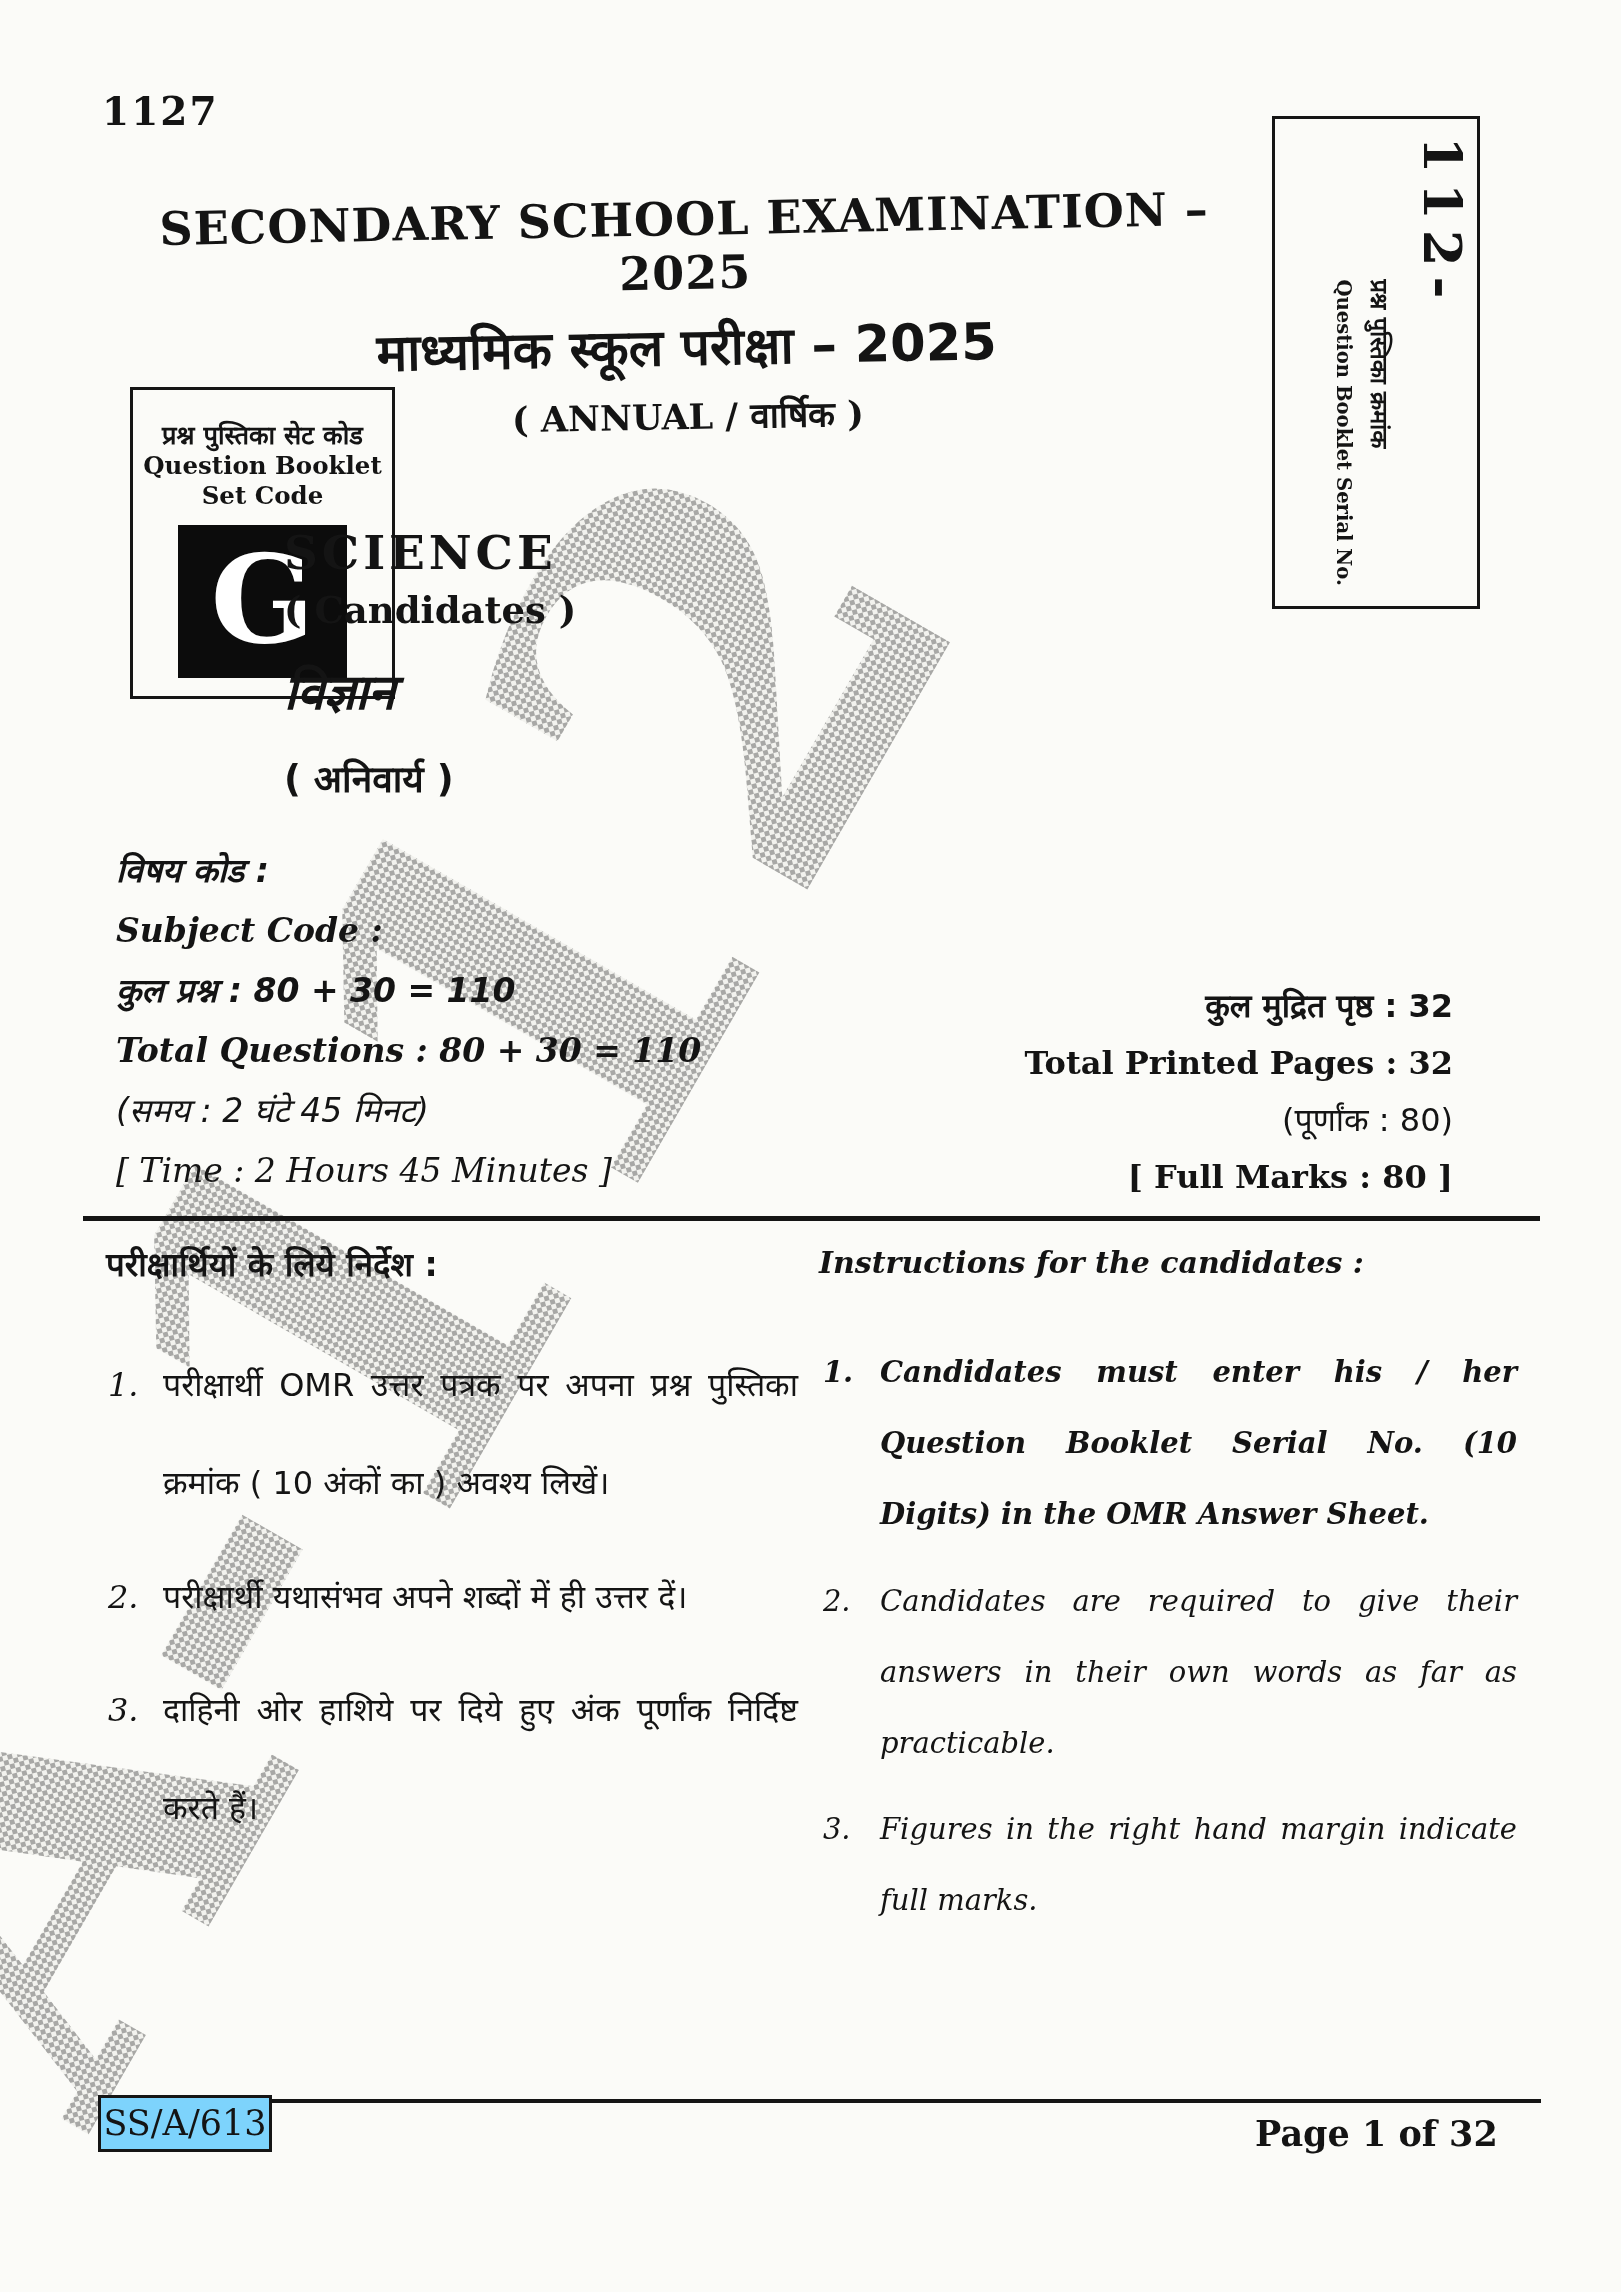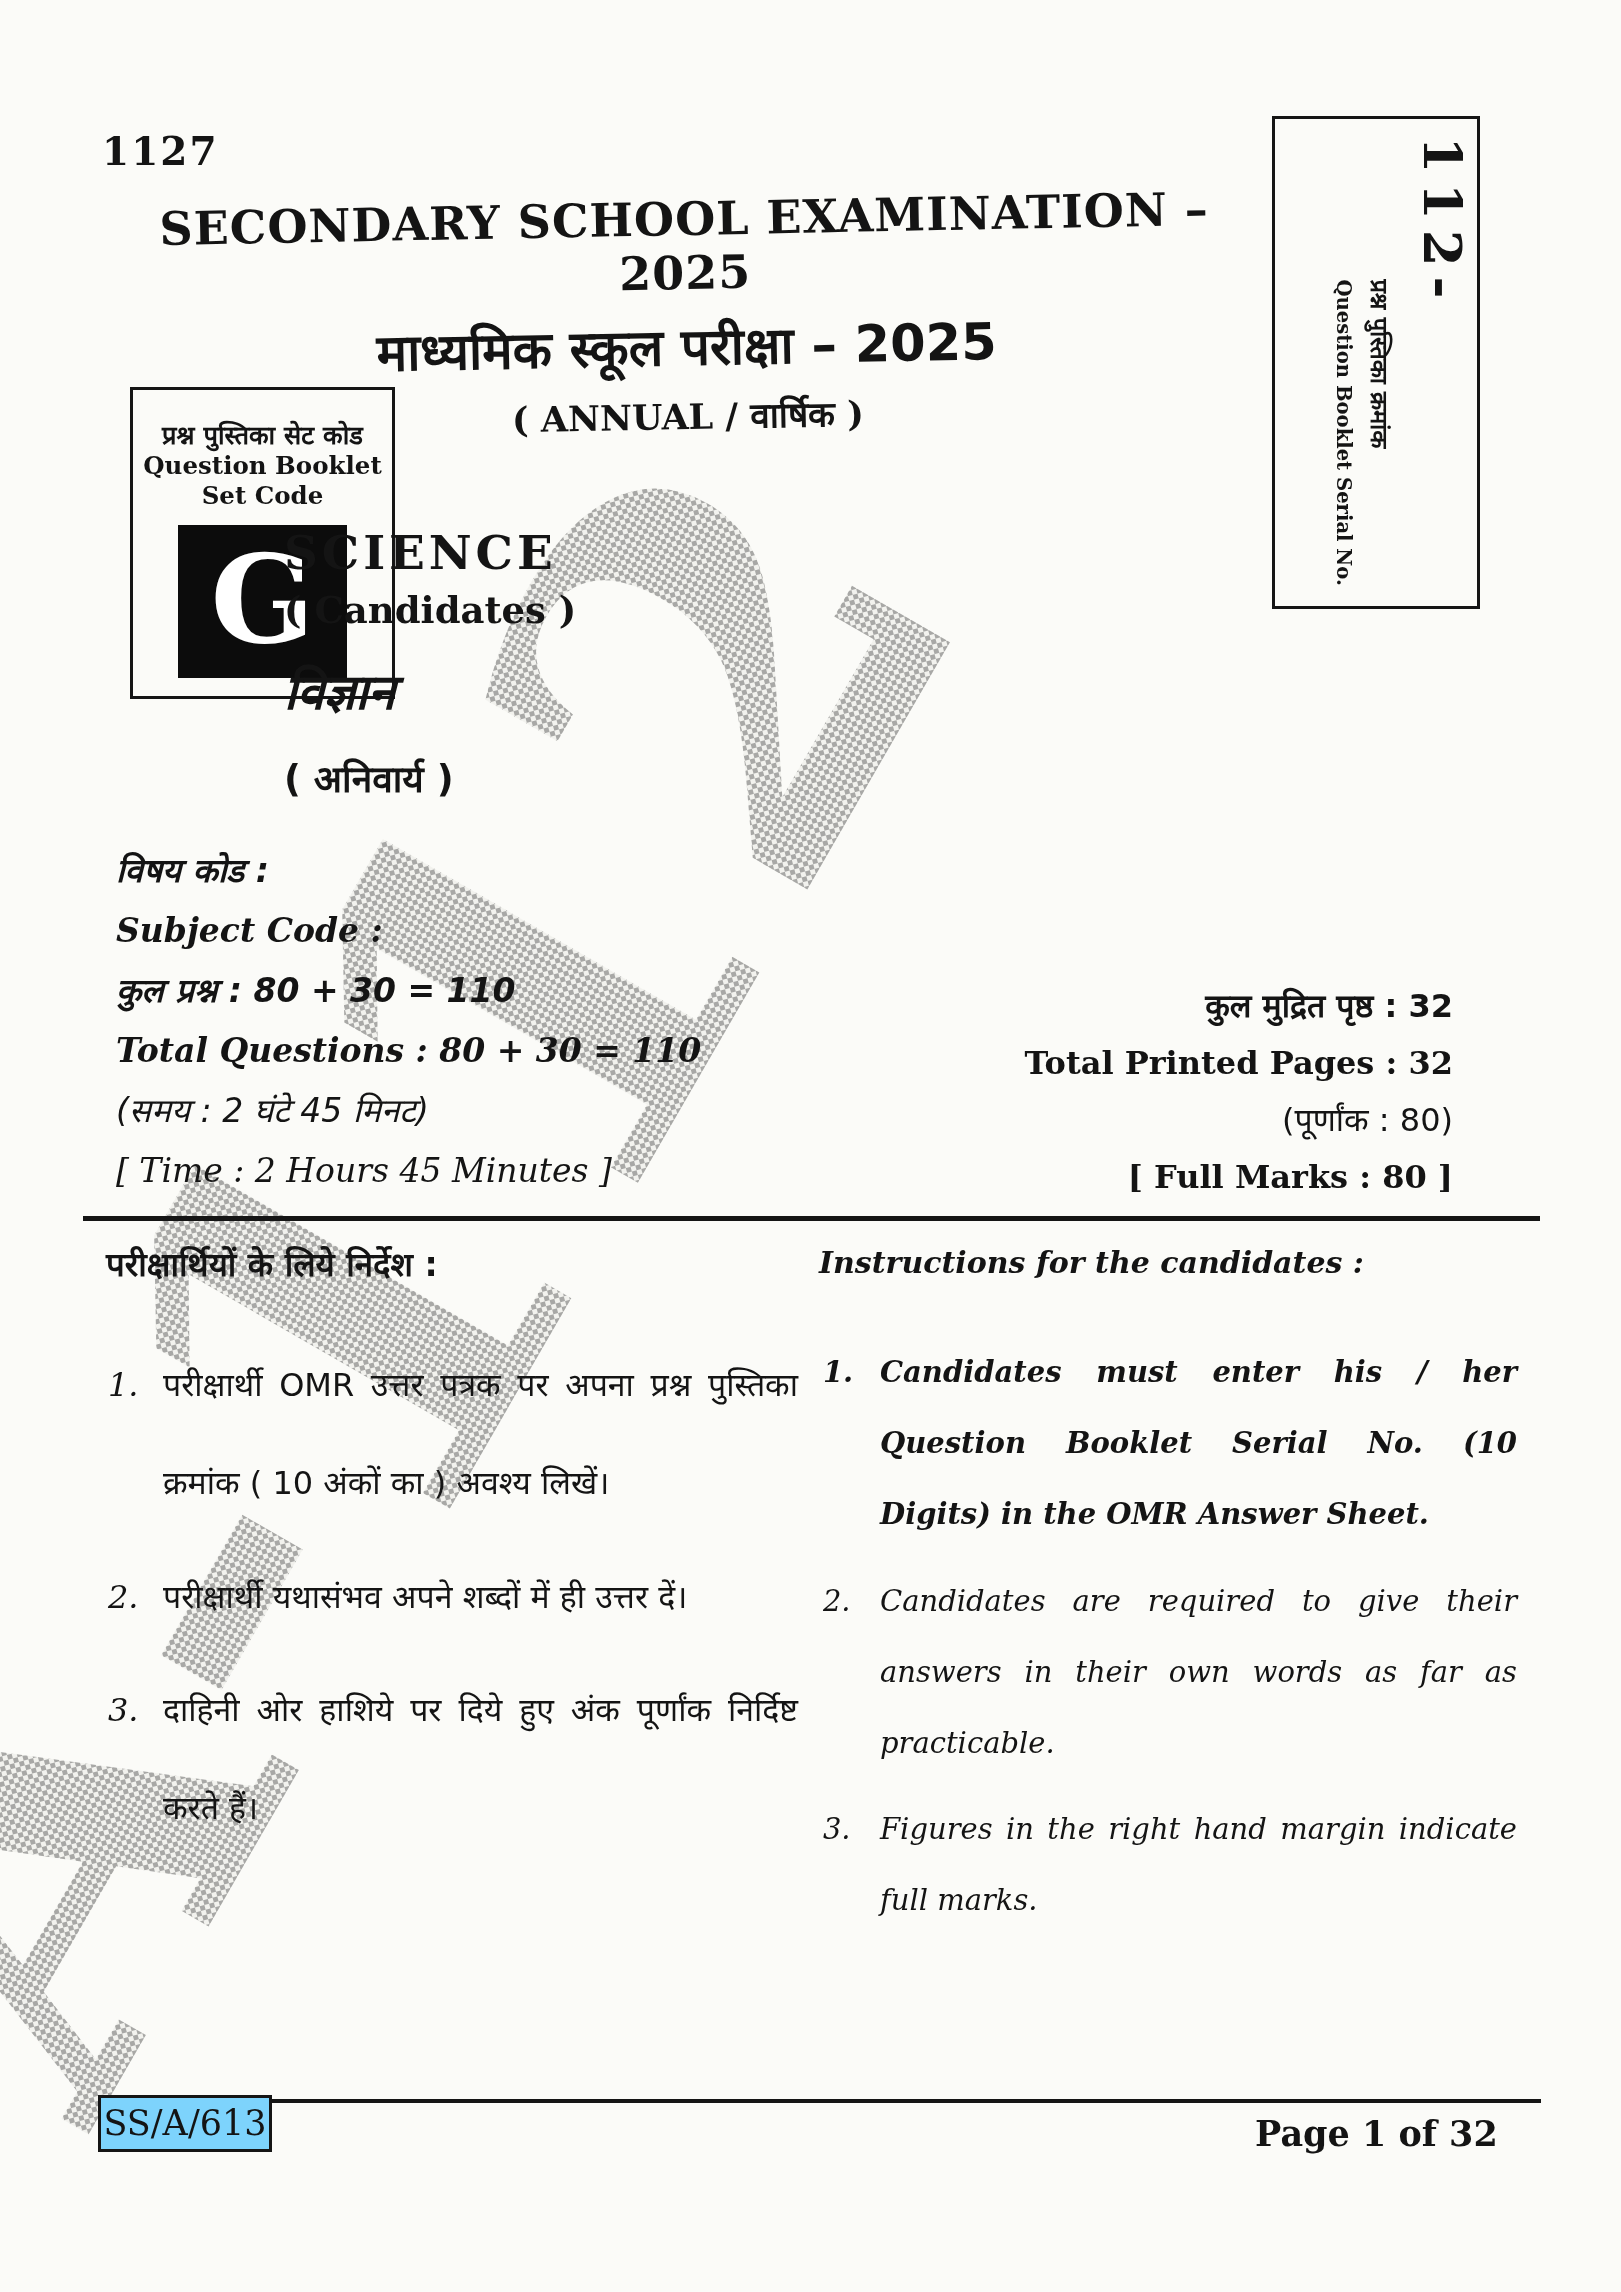--- a/index.html
+++ b/index.html
@@ -8,21 +8,21 @@
     background:#f6f6f2;
     font-family:"DejaVu Serif","Liberation Serif",serif;
     color:#141414;
     position:relative;
     overflow:hidden;
   }
   .page{position:absolute;inset:0;background:#fbfbf8;}
   .wm{position:absolute;left:0;top:0;z-index:1;pointer-events:none;}
   .layer{position:absolute;z-index:2;}
 
-  .booklet-no{left:102px;top:88px;font-size:39px;font-weight:800;letter-spacing:2px;margin-top:40px;}
+  .booklet-no{left:102px;top:88px;font-size:39px;font-weight:800;letter-spacing:2px;}
 
   .title-block{left:137px;top:192px;width:1098px;text-align:center;transform:rotate(-1.1deg);}
   .title-en{font-size:46px;font-weight:800;letter-spacing:1px;}
   .title-hi{font-size:51px;font-weight:700;margin-top:9.8px;font-family:"DejaVu Sans","Liberation Sans",sans-serif;}
   .annual{font-size:35px;font-weight:800;margin-top:11.8px;}
 
   .setcode-box{left:130px;top:387px;width:265px;height:312px;border:3.9px solid #151515;text-align:center;padding-top:27px;box-sizing:border-box;background:rgba(251,251,248,.6);}
   .setcode-hi{font-size:25.5px;font-weight:700;font-family:"DejaVu Sans","Liberation Sans",sans-serif;}
   .setcode-en{font-size:24.5px;font-weight:700;line-height:30px;}
   .gbox{width:169px;height:153px;background:#0c0c0c;color:#ffffff;margin:13.7px auto 0;font-size:122px;font-weight:800;line-height:149px;}

